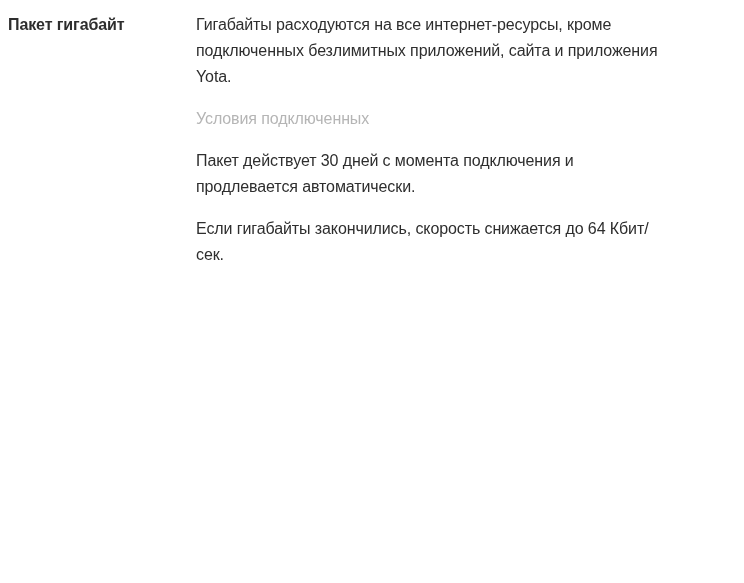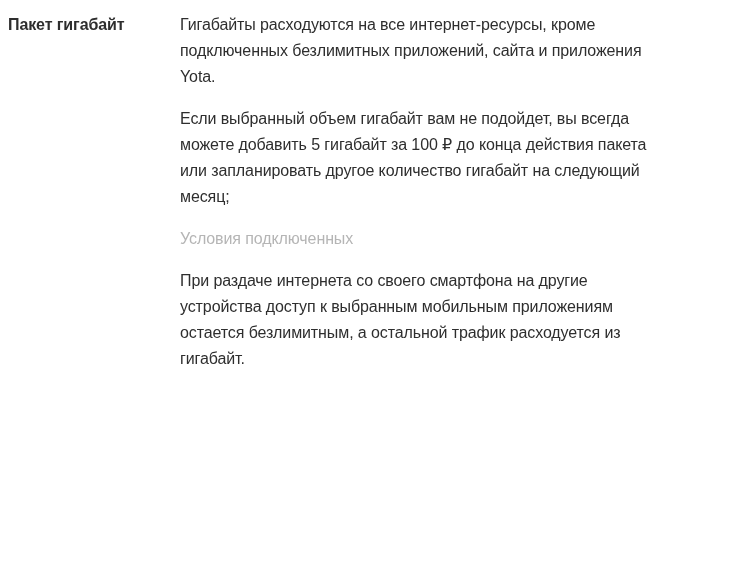--- a/index.html
+++ b/index.html
@@ -33,20 +33,21 @@
     font-size: 16px;
     font-weight: bold;
     line-height: 26px;
     color: var(--text);
     letter-spacing: -0.1px;
   }
   .desc-col {
     flex: 1 1 auto;
     padding-right: 12px;
     max-width: 564px;
+    margin-left: 16px;
   }
   .para {
     margin: 0 0 16px 0;
     font-size: 16px;
     line-height: 26px;
     color: var(--text);
     letter-spacing: -0.1px;
   }
   .para.subtitle {
     color: var(--subtitle);
@@ -55,17 +56,17 @@
 </head>
 <body>
 
 <div class="section">
   <div class="term-col">
     <div class="term">Пакет гигабайт</div>
   </div>
   <div class="desc-col">
 
   <p class="para">Гигабайты расходуются на все интернет-ресурсы, кроме подключенных безлимитных приложений, сайта и приложения Yota.</p>
-      <p class="para">Если выбранный объем гигабайт вам не подойдет, вы всегда можете добавить 5 гигабайт за 100 ₽ до конца действия пакета или запланировать другое количество гигабайт на следующий месяц;</p>
       <p class="para subtitle">Условия подключенных</p>
-      <p class="para">При раздаче интернета со своего смартфона на другие устройства доступ к выбранным мобильным приложениям остается безлимитным, а остальной трафик расходуется из гигабайт.</p>
+      <p class="para">Пакет действует 30 дней с момента подключения и продлевается автоматически.</p>
+      <p class="para">Если гигабайты закончились, скорость снижается до 64 Кбит/сек.</p>
     </div>
 </div>
 
 </body></html>

